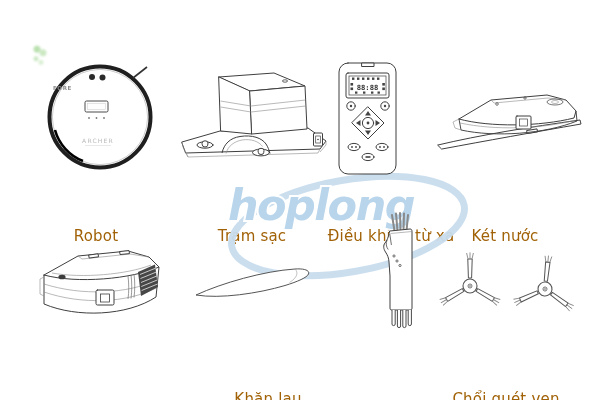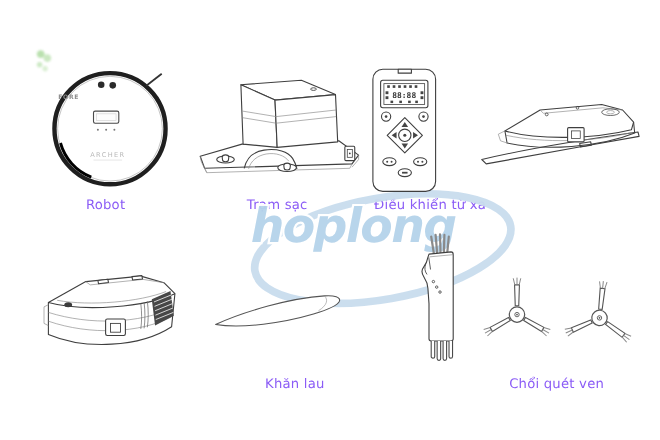--- a/index.html
+++ b/index.html
@@ -1,21 +1,21 @@
 <!DOCTYPE html>
 <html><head>
 <meta charset="utf-8">
 <style>
   html,body{margin:0;padding:0;background:#fff;}
   #stage{position:relative;width:600px;height:400px;background:#ffffff;overflow:hidden;
          font-family:"DejaVu Sans","Liberation Sans",sans-serif;}
   .fig{position:absolute;}
   .fig svg{display:block;overflow:visible;}
-  .lbl{position:absolute;transform:translateX(-50%);font-size:12px;color:#8b5cf6;
-       white-space:nowrap;letter-spacing:.2px;}
+  .lbl{position:absolute;transform:translateX(-50%);font-size:15px;color:#a16207;
+       white-space:nowrap;letter-spacing:.2px;margin-top:48px;}
   .lineart{stroke:#3f3f3f;stroke-width:1;fill:#ffffff;stroke-linejoin:round;stroke-linecap:round;}
   .thin{stroke:#8a8a8a;stroke-width:.6;fill:none;}
   #watermark{position:absolute;left:180px;top:140px;z-index:1;opacity:.95;}
   .figz{z-index:2;}
   #green-smudge{position:absolute;left:29px;top:42px;width:20px;height:24px;z-index:2;
     background:
       radial-gradient(circle at 40% 30%, rgba(130,200,110,.55) 0 3px, transparent 4px),
       radial-gradient(circle at 70% 45%, rgba(140,205,120,.45) 0 3px, transparent 4px),
       radial-gradient(circle at 35% 70%, rgba(130,200,110,.4) 0 2px, transparent 3px),
       radial-gradient(circle at 60% 85%, rgba(150,210,130,.35) 0 2px, transparent 3px);
@@ -144,20 +144,21 @@
 
       <rect class="lineart" x="81" y="28" width="15" height="13" rx="1" stroke-width=".9"></rect>
       <rect x="84.5" y="31" width="8" height="7" fill="none" stroke="#3f3f3f" stroke-width=".7"></rect>
 
       <ellipse cx="120" cy="14" rx="8" ry="3" fill="none" stroke="#3f3f3f" stroke-width=".7"></ellipse>
       <ellipse cx="120" cy="14" rx="3.5" ry="1.5" fill="none" stroke="#8a8a8a" stroke-width=".6"></ellipse>
       <circle cx="62" cy="16" r="1.3" fill="none" stroke="#3f3f3f" stroke-width=".7"></circle>
       <circle cx="90" cy="10" r="1.2" fill="none" stroke="#3f3f3f" stroke-width=".7"></circle>
     </svg>
   </div>
+  <div class="lbl" style="left:505px;top:179px;">Két nước</div>
 
   <div class="fig figz" style="left:32px;top:242px;">
     <svg width="135" height="88" viewBox="0 0 135 88">
       <path class="lineart" d="M12,33 L46,14 L96,9 L117,15 L127,25 C100,37 45,42 12,33 Z"></path>
       <path class="thin" d="M20,31 C50,36.5 95,32.5 119,23 M46,14 L50,17 L98,12 L117,15"></path>
       <path class="lineart" d="M57,13 l9,-1.2 l.6,3 l-9,1.2 Z" stroke-width=".7"></path>
       <path class="lineart" d="M88,9.5 l9,-.9 l.5,3 l-9,.9 Z" stroke-width=".7"></path>
       <ellipse cx="30" cy="35" rx="3.6" ry="2.3" fill="#3c3c3c"></ellipse>
 
       <path d="M12,33 L12,62 C45,76 95,74 124,55 L127,25" fill="none" stroke="#3f3f3f" stroke-width="1"></path>

